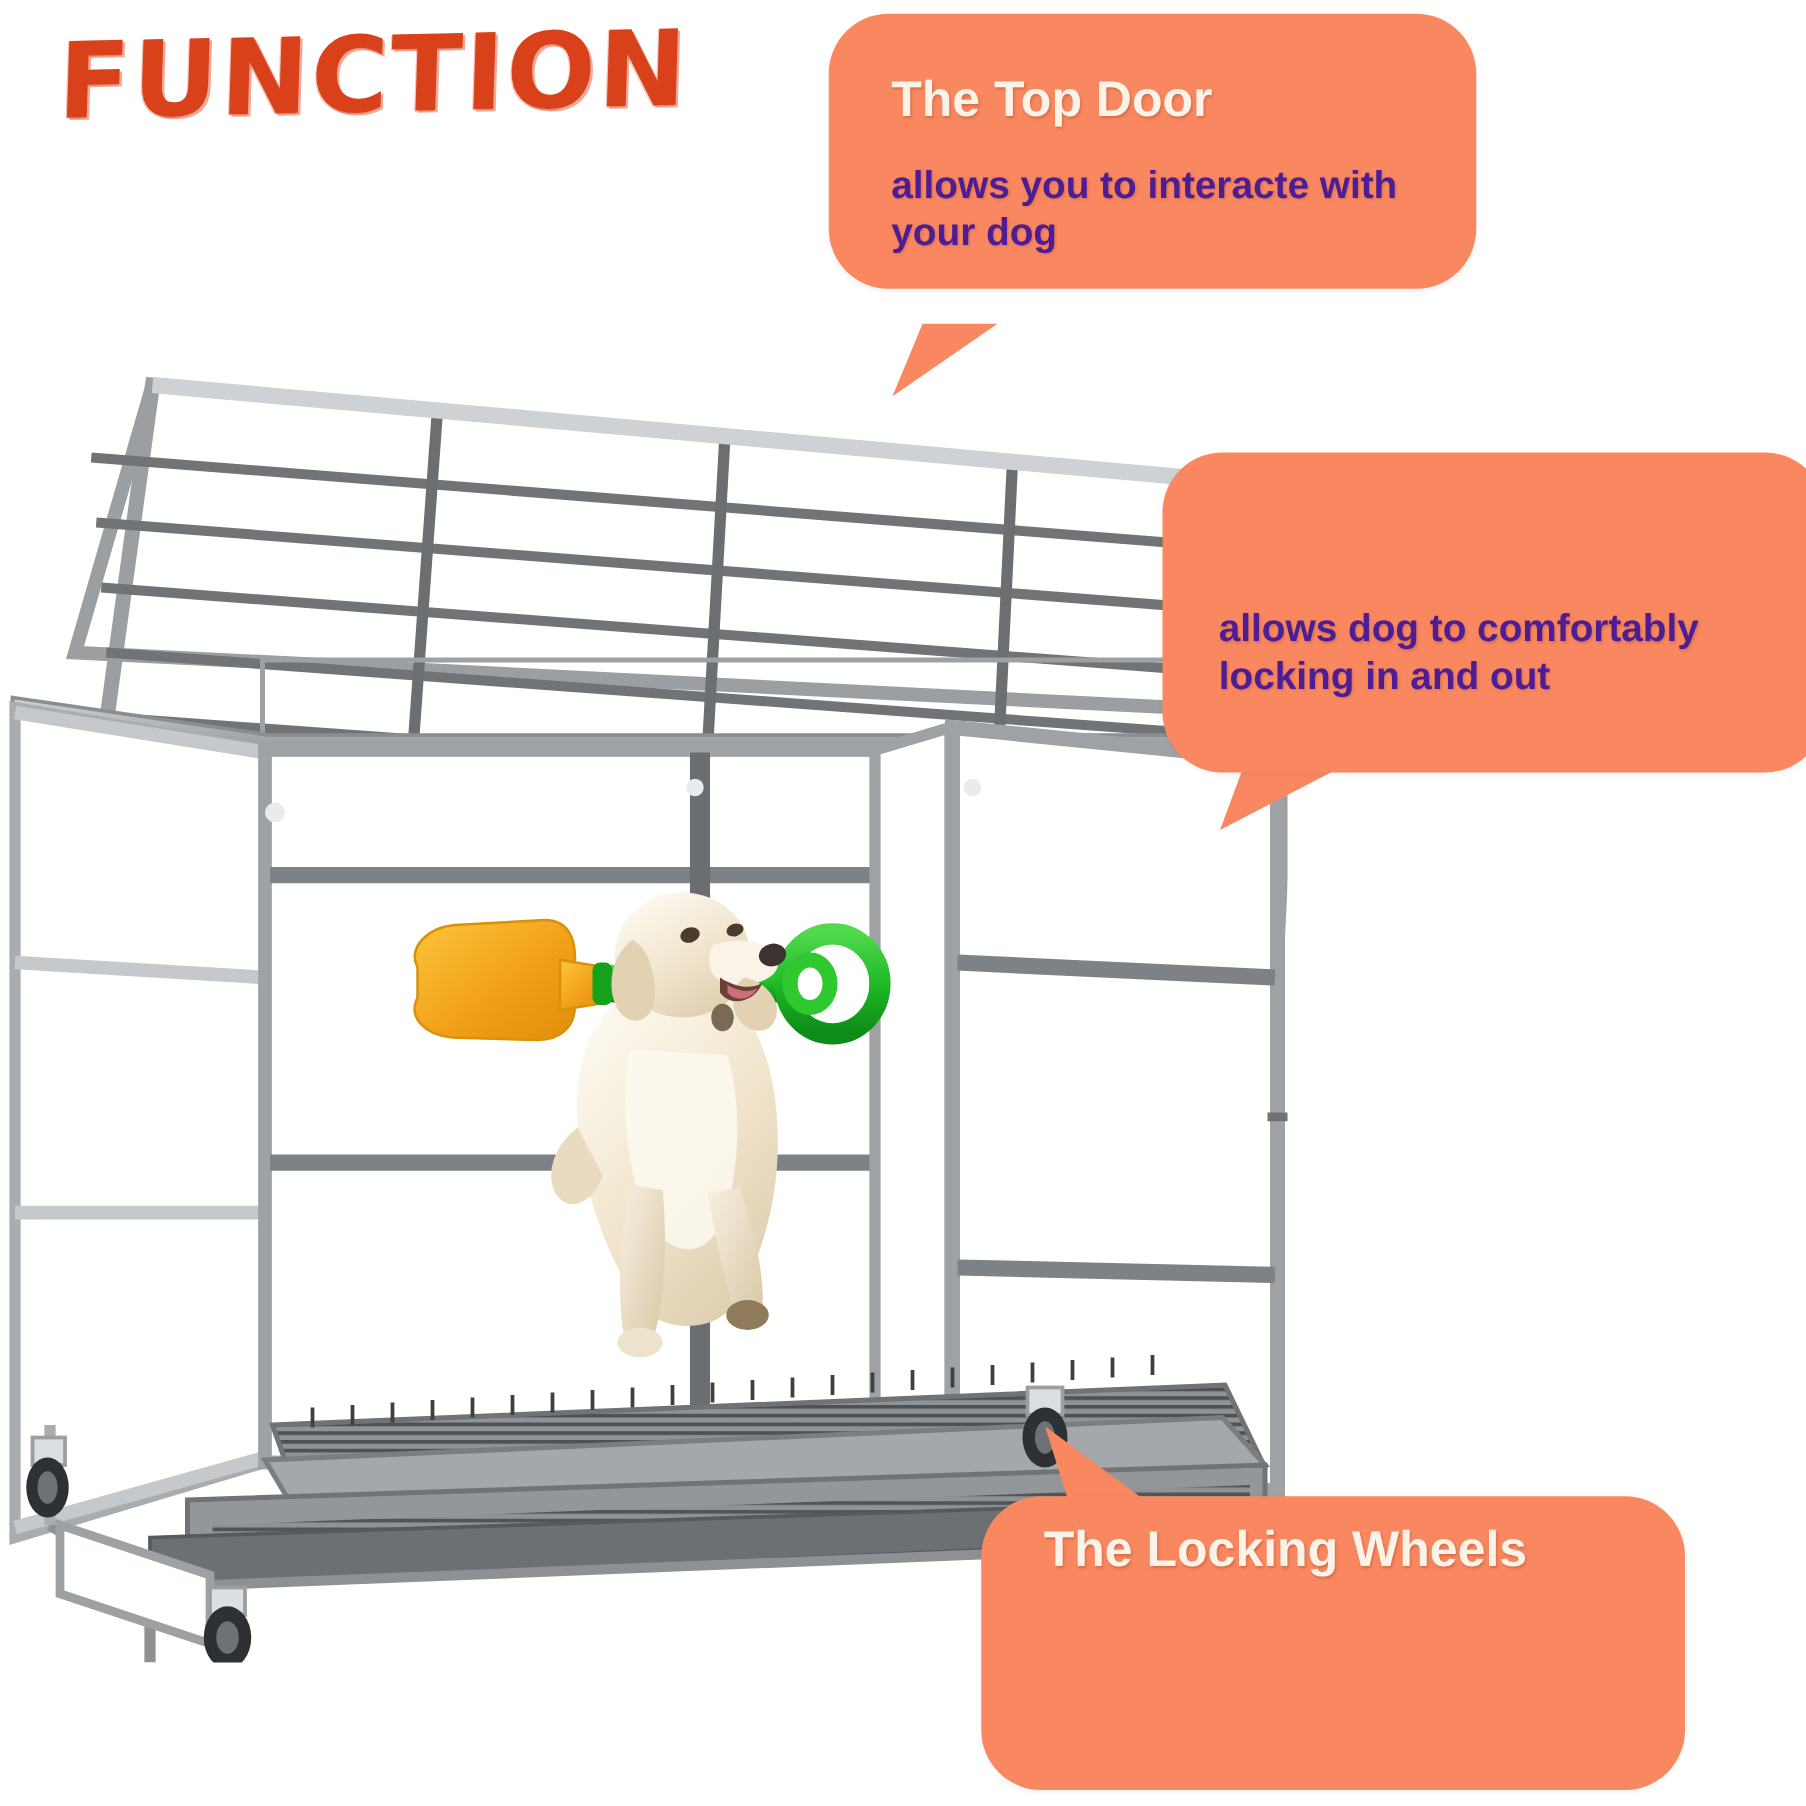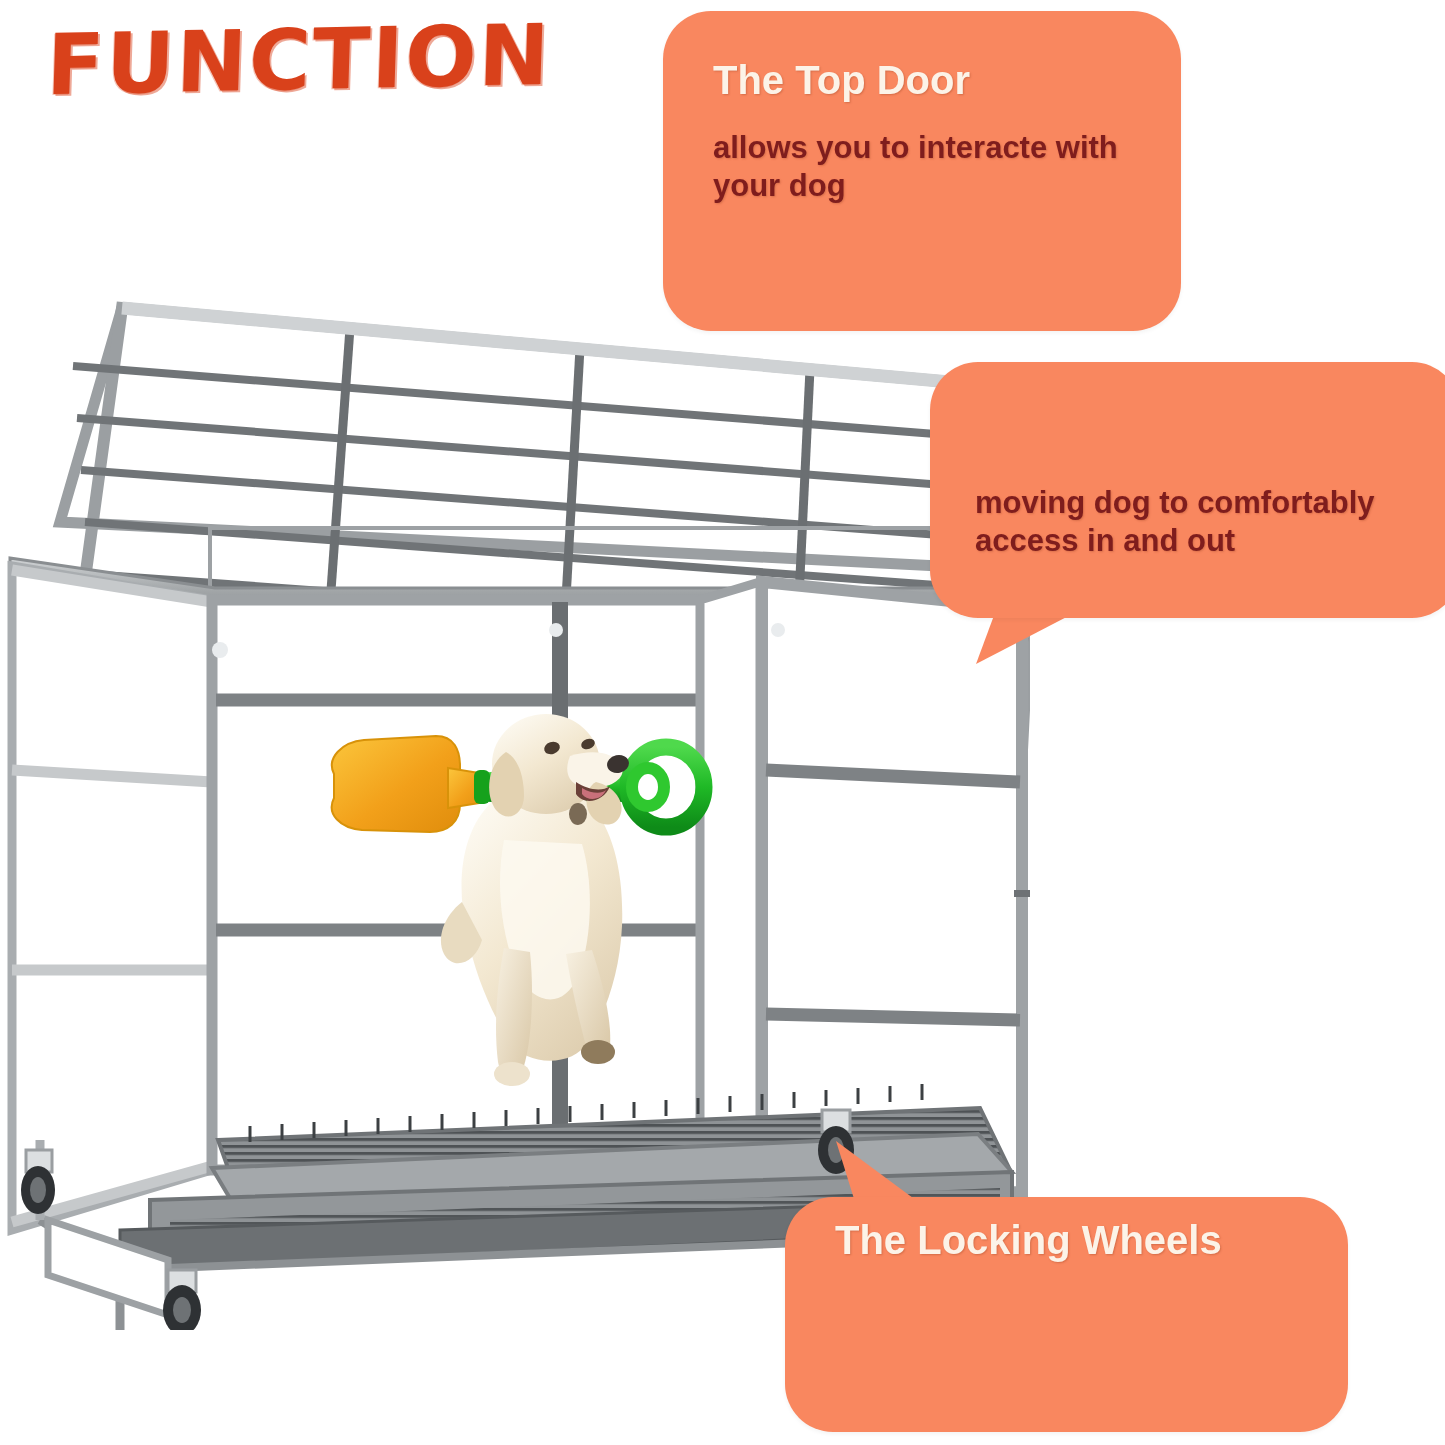--- a/index.html
+++ b/index.html
@@ -34,29 +34,29 @@
     box-sizing:border-box;
     box-shadow:0 2px 4px rgba(0,0,0,.05);
   }
   .bubble .b-title{
     color:#FCF3E8;
     font-weight:bold;
     text-shadow:1px 1px 2px rgba(150,60,30,.35);
     line-height:1.05;
   }
   .bubble .b-body{
-    color:#7f1d1d;
+    color:#4c1d95;
     font-weight:bold;
     text-shadow:1px 1px 2px rgba(150,60,30,.30);
     line-height:1.22;
   }
   .tail{position:absolute;overflow:visible;}
 
   
-  #bubble1{left:663px;top:11px;width:518px;height:320px;}
+  #bubble1{left:663px;top:11px;width:518px;height:220px;}
   #bubble1 .b-title{position:absolute;left:50px;top:48px;font-size:40px;}
   #bubble1 .b-body{position:absolute;left:50px;top:118px;font-size:31px;width:450px;}
   #tail1{left:660px;top:255px;width:140px;height:80px;}
 
   
   #bubble2{left:930px;top:362px;width:530px;height:256px;}
   #bubble2 .b-title{position:absolute;left:48px;top:52px;font-size:40px;}
   #bubble2 .b-body{position:absolute;left:45px;top:122px;font-size:31px;width:470px;}
   #tail2{left:940px;top:608px;width:140px;height:80px;}
 
@@ -357,21 +357,21 @@
   </svg>
   <div class="bubble" id="bubble1">
     <div class="b-title">The Top Door</div>
     <div class="b-body">allows you to interacte with your dog</div>
   </div>
 
   <svg id="tail2" class="tail" viewBox="0 0 140 80" xmlns="http://www.w3.org/2000/svg">
     <polygon points="56,2 140,2 36,56" fill="#F9875F"></polygon>
   </svg>
   <div class="bubble" id="bubble2">
-    <div class="b-body">moving dog to comfortably access in and out</div>
+    <div class="b-body">allows dog to comfortably locking in and out</div>
   </div>
 
   <svg id="tail3" class="tail" viewBox="0 0 150 95" xmlns="http://www.w3.org/2000/svg">
     <polygon points="46,16 150,93 70,93" fill="#F9875F"></polygon>
   </svg>
   <div class="bubble" id="bubble3">
     <div class="b-title">The Locking Wheels</div>
   </div>
 
 </div>

